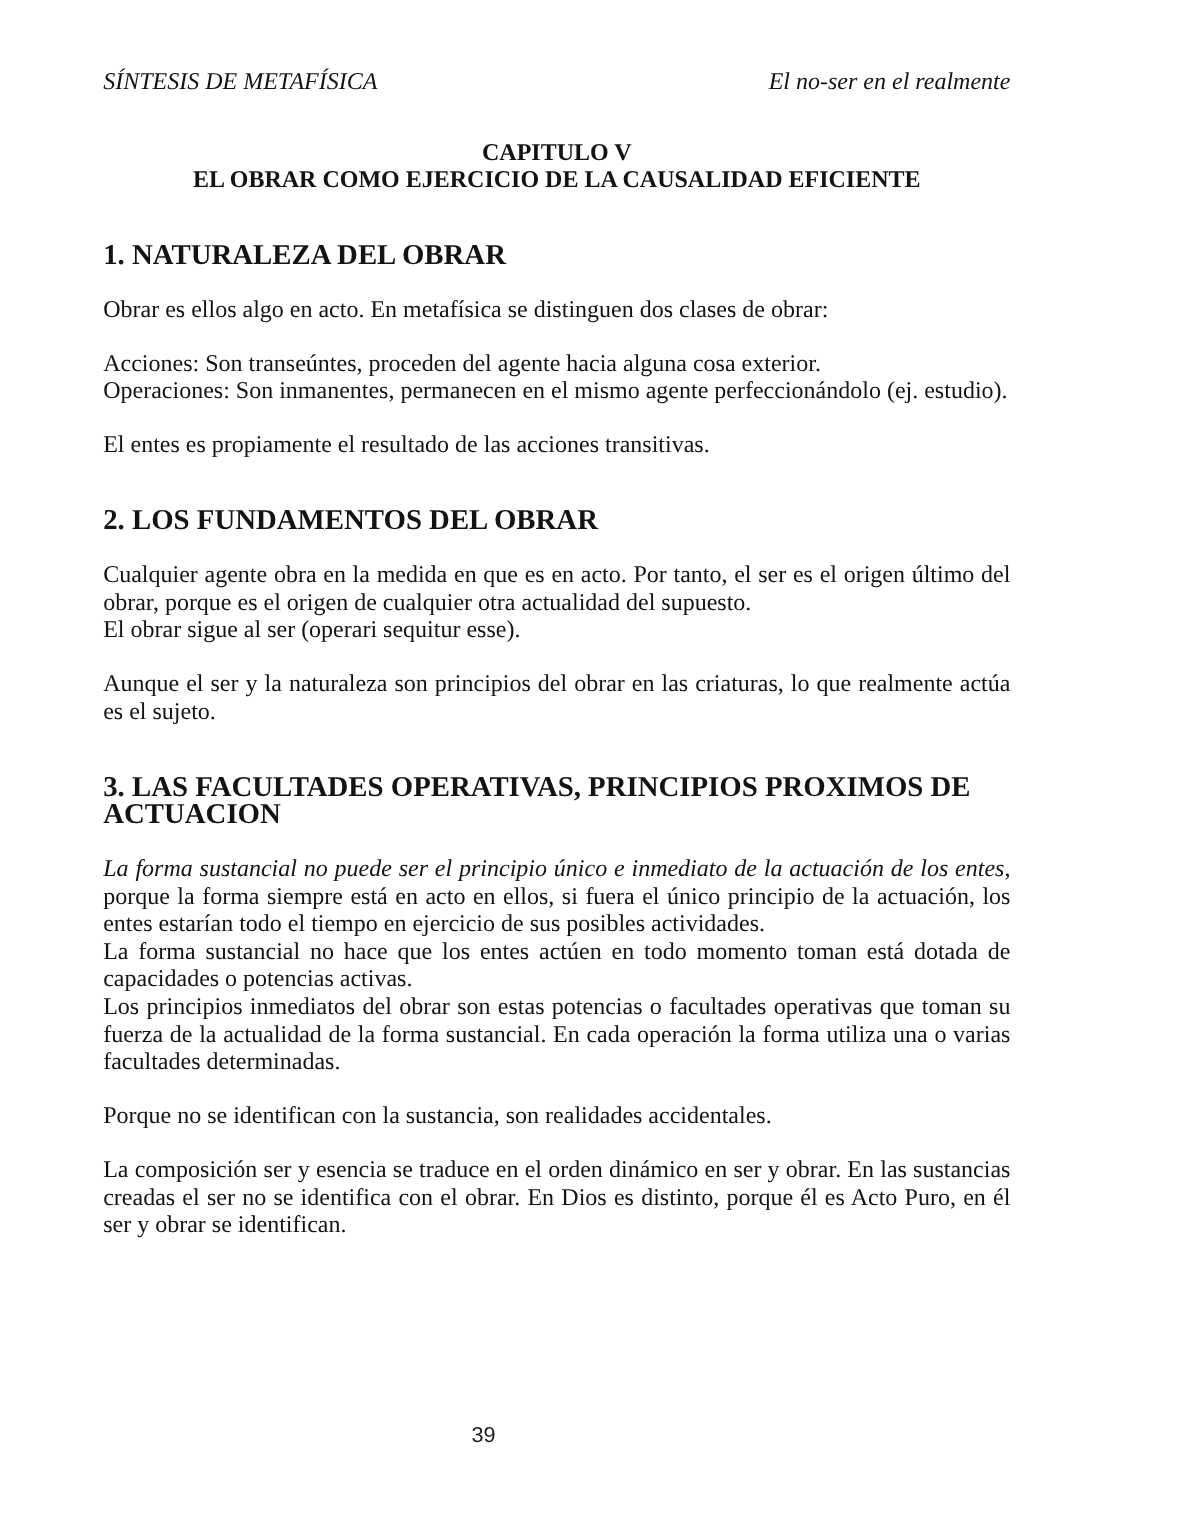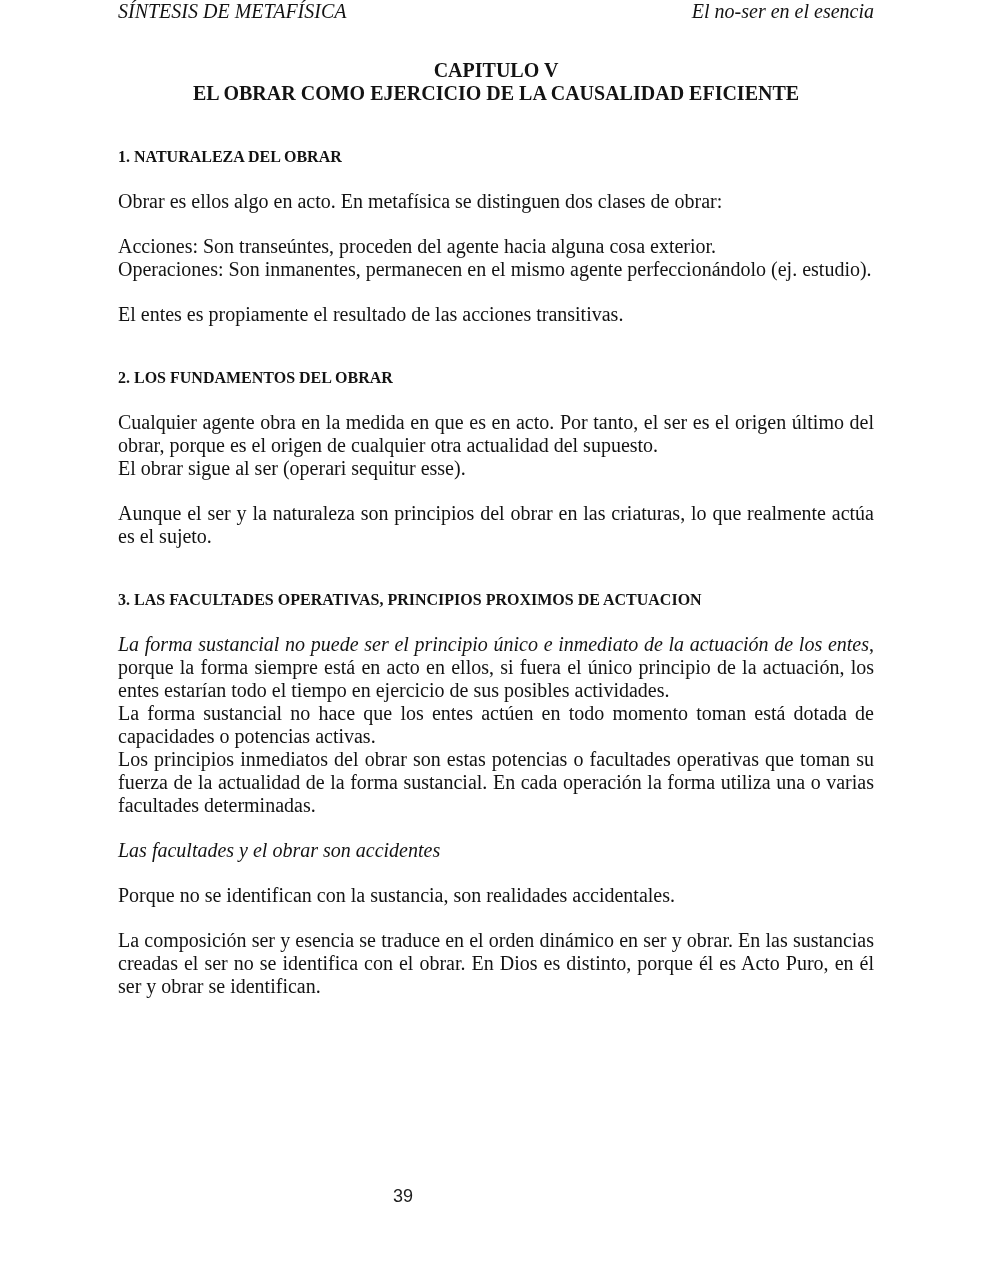--- a/index.html
+++ b/index.html
@@ -9,35 +9,36 @@
     height: 1280px;
     background: #ffffff;
     color: #131313;
     font-family: "Liberation Serif", serif;
     font-size: 20px;
     line-height: 23px;
     position: relative;
     overflow: hidden;
   }
   .content {
-    margin-left: 118px;
+    margin-left: 86px;
     width: 756px;
+    padding-top: 57px;
   }
   .doc-header {
     display: flex;
     justify-content: space-between;
     font-style: italic;
   }
   .doc-header span { white-space: nowrap; }
   .chapter { margin-top: 36px; font-weight: 700; }
   .chapter p { margin: 0; text-align: center; }
   .sec-heading {
     margin: 40px 0 0 0;
     font-weight: 700;
-    font-size: 16px;
+    font-size: 24px;
     line-height: 23px;
     text-align: left;
   }
   p { margin: 0; text-align: justify; hyphens: none; }
   .gap { margin-top: 22px; }
   .italic { font-style: italic; }
   .page-number {
     position: absolute;
     top: 1186px;
     left: 0;
@@ -49,21 +50,21 @@
     color: #1c1c1c;
   }
 </style>
 </head>
 <body>
 
 <div class="content">
 
   <div class="doc-header">
     <span>SÍNTESIS DE METAFÍSICA</span>
-    <span>El no-ser en el esencia</span>
+    <span>El no-ser en el realmente</span>
   </div>
 
   <div class="chapter">
     <p>CAPITULO V</p>
     <p>EL OBRAR COMO EJERCICIO DE LA CAUSALIDAD EFICIENTE</p>
   </div>
 
   <section>
     <h2 class="sec-heading">1. NATURALEZA DEL OBRAR</h2>
     <p class="gap">Obrar es ellos algo en acto. En metafísica se distinguen dos clases de obrar:</p>
@@ -77,20 +78,19 @@
     <p class="gap">Cualquier agente obra en la medida en que es en acto. Por tanto, el ser es el origen último del obrar, porque es el origen de cualquier otra actualidad del supuesto.</p>
     <p>El obrar sigue al ser (operari sequitur esse).</p>
     <p class="gap">Aunque el ser y la naturaleza son principios del obrar en las criaturas, lo que realmente actúa es el sujeto.</p>
   </section>
 
   <section>
     <h2 class="sec-heading">3. LAS FACULTADES OPERATIVAS, PRINCIPIOS PROXIMOS DE ACTUACION</h2>
     <p class="gap"><em class="italic">La forma sustancial no puede ser el principio único e inmediato de la actuación de los entes</em><span>, porque la forma siempre está en acto en ellos, si fuera el único principio de la actuación, los entes estarían todo el tiempo en ejercicio de sus posibles actividades.</span></p>
     <p>La forma sustancial no hace que los entes actúen en todo momento toman está dotada de capacidades o potencias activas.</p>
     <p>Los principios inmediatos del obrar son estas potencias o facultades operativas que toman su fuerza de la actualidad de la forma sustancial. En cada operación la forma utiliza una o varias facultades determinadas.</p>
-    <p class="gap italic">Las facultades y el obrar son accidentes</p>
     <p class="gap">Porque no se identifican con la sustancia, son realidades accidentales.</p>
     <p class="gap">La composición ser y esencia se traduce en el orden dinámico en ser y obrar. En las sustancias creadas el ser no se identifica con el obrar. En Dios es distinto, porque él es Acto Puro, en él ser y obrar se identifican.</p>
   </section>
 
 </div>
 
 <div class="page-number">39</div>
 
 </body></html>

